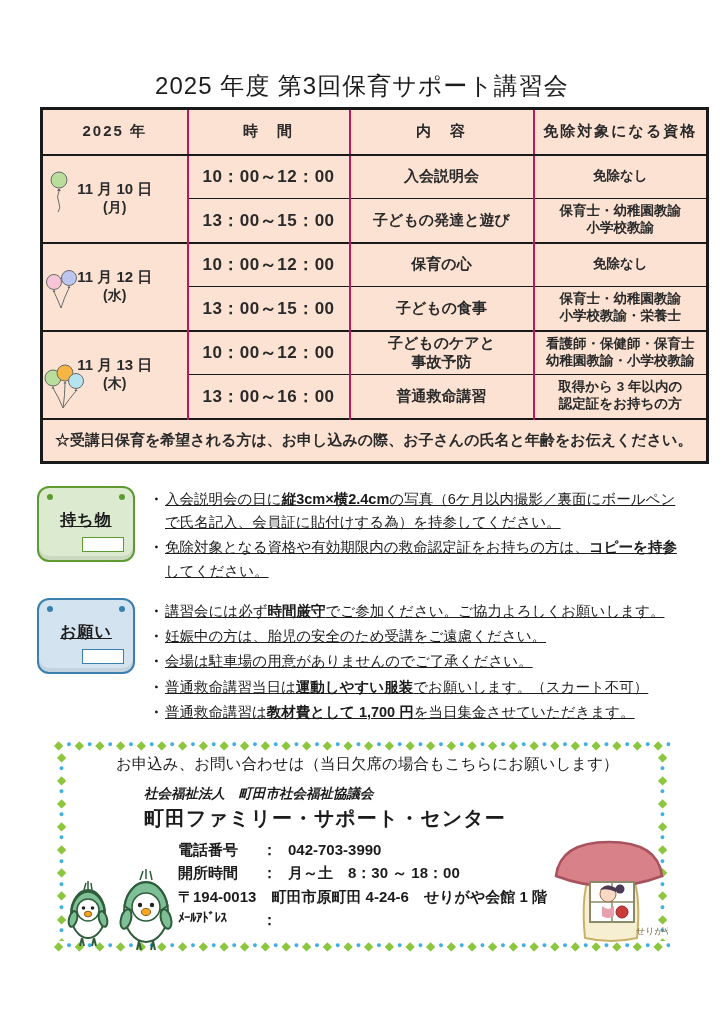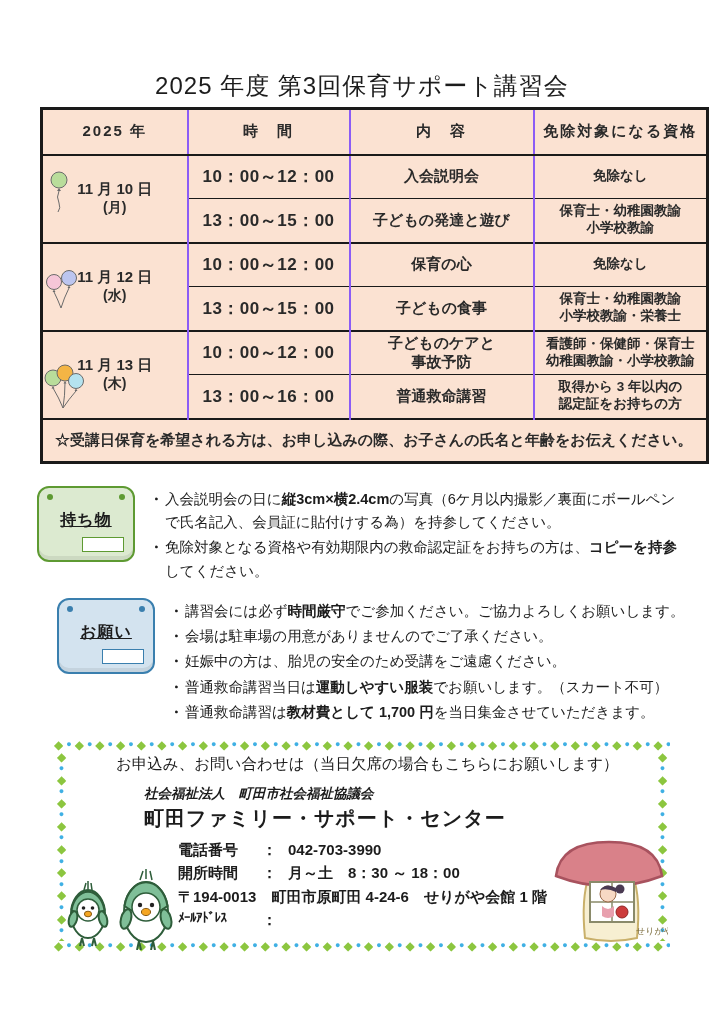--- a/index.html
+++ b/index.html
@@ -30,21 +30,21 @@
     text-align:center;font-size:24px;font-weight:400;letter-spacing:1px;
   }
   
   .sched{
     position:absolute;top:107px;left:40px;width:644px;
     border-collapse:collapse;table-layout:fixed;
     background:var(--peach);
     border:3px solid #1a1a1a;
   }
   .sched th,.sched td{
-    border-left:2px solid #8b5cf6;
+    border-left:2px solid #be185d;
     text-align:center;vertical-align:middle;
     font-weight:600;color:#2a2a2a;
   }
   .sched th:first-child,.sched td.datecell{border-left:none;}
   .sched th{height:46px;font-size:15px;border-bottom:2px solid #1a1a1a;font-weight:600;letter-spacing:2px;}
   .sched td{height:44px;font-size:15px;line-height:1.25;}
   .sched .thin td{border-top:1.5px solid #1a1a1a;}
   .sched .thick td{border-top:2.5px solid #1a1a1a;}
   .sched td.time{font-size:17px;letter-spacing:.5px;}
   .sched td.exempt{font-size:13.5px;}
@@ -61,34 +61,34 @@
   .sec-belongings{top:486px;}
   .sec-requests{top:598px;}
   .badge{
     position:relative;flex:0 0 98px;height:76px;
     border-radius:12px;border:2.5px solid var(--green-dk);
     background:var(--green-bg);
     display:flex;align-items:center;justify-content:center;
     box-shadow:inset 0 -4px 0 rgba(0,0,0,.07);
     text-decoration:underline;
   }
-  .badge.blue{border-color:var(--blue-dk);background:var(--blue-bg);margin-left:20px;}
+  .badge.blue{border-color:var(--blue-dk);background:var(--blue-bg);}
   .badge .lbl{font-size:16px;font-weight:700;letter-spacing:1px;margin-top:-8px;}
   .badge .dot{position:absolute;top:6px;width:6px;height:6px;border-radius:50%;background:var(--green-dk);}
   .badge.blue .dot{background:var(--blue-dk);}
   .badge .dot.l{left:8px;}.badge .dot.r{right:8px;}
   .badge .slot{
     position:absolute;right:9px;bottom:8px;width:42px;height:15px;
     background:#fff;border:1.5px solid var(--green-dk);
   }
   .badge.blue .slot{border-color:var(--blue-dk);}
   .bullets{flex:1;padding-top:2px;}
   .bullets .item{
     position:relative;padding-left:16px;
-    font-size:14.5px;line-height:1.6;font-weight:500;margin-bottom:2px;
+    font-size:14.5px;line-height:1.6;font-weight:500;margin-bottom:2px;text-decoration:underline;
   }
   .bullets .item::before{
     content:"・";position:absolute;left:0;top:0;font-weight:700;
   }
   .bullets .b{font-weight:800;}
   
   .contact{
     position:absolute;left:54px;top:738px;width:616px;height:216px;
   }
   .deco-h{
@@ -223,22 +223,22 @@
 
   <div class="section sec-requests">
     <div class="badge blue">
       <span class="dot l"></span>
       <span class="dot r"></span>
       <span class="lbl">お願い</span>
       <span class="slot"></span>
     </div>
     <div class="bullets">
       <div class="item"><span>講習会には必ず</span><span class="b">時間厳守</span><span>でご参加ください。ご協力よろしくお願いします。</span></div>
+      <div class="item"><span>妊娠中の方は、胎児の安全のため受講をご遠慮ください。</span><span class="b"></span><span></span></div>
       <div class="item"><span>会場は駐車場の用意がありませんのでご了承ください。</span><span class="b"></span><span></span></div>
-      <div class="item"><span>妊娠中の方は、胎児の安全のため受講をご遠慮ください。</span><span class="b"></span><span></span></div>
       <div class="item"><span>普通救命講習当日は</span><span class="b">運動しやすい服装</span><span>でお願いします。（スカート不可）</span></div>
       <div class="item"><span>普通救命講習は</span><span class="b">教材費として 1,700 円</span><span>を当日集金させていただきます。</span></div>
     </div>
   </div>
 
   <div class="contact">
     <div class="deco-h top"><span class="dg">◆</span><span class="db">●</span><span class="dg">◆</span><span class="db">●</span><span class="dg">◆</span><span class="db">●</span><span class="dg">◆</span><span class="db">●</span><span class="dg">◆</span><span class="db">●</span><span class="dg">◆</span><span class="db">●</span><span class="dg">◆</span><span class="db">●</span><span class="dg">◆</span><span class="db">●</span><span class="dg">◆</span><span class="db">●</span><span class="dg">◆</span><span class="db">●</span><span class="dg">◆</span><span class="db">●</span><span class="dg">◆</span><span class="db">●</span><span class="dg">◆</span><span class="db">●</span><span class="dg">◆</span><span class="db">●</span><span class="dg">◆</span><span class="db">●</span><span class="dg">◆</span><span class="db">●</span><span class="dg">◆</span><span class="db">●</span><span class="dg">◆</span><span class="db">●</span><span class="dg">◆</span><span class="db">●</span><span class="dg">◆</span><span class="db">●</span><span class="dg">◆</span><span class="db">●</span><span class="dg">◆</span><span class="db">●</span><span class="dg">◆</span><span class="db">●</span><span class="dg">◆</span><span class="db">●</span><span class="dg">◆</span><span class="db">●</span><span class="dg">◆</span><span class="db">●</span><span class="dg">◆</span><span class="db">●</span><span class="dg">◆</span><span class="db">●</span><span class="dg">◆</span><span class="db">●</span><span class="dg">◆</span><span class="db">●</span></div>
     <div class="deco-h bot"><span class="dg">◆</span><span class="db">●</span><span class="dg">◆</span><span class="db">●</span><span class="dg">◆</span><span class="db">●</span><span class="dg">◆</span><span class="db">●</span><span class="dg">◆</span><span class="db">●</span><span class="dg">◆</span><span class="db">●</span><span class="dg">◆</span><span class="db">●</span><span class="dg">◆</span><span class="db">●</span><span class="dg">◆</span><span class="db">●</span><span class="dg">◆</span><span class="db">●</span><span class="dg">◆</span><span class="db">●</span><span class="dg">◆</span><span class="db">●</span><span class="dg">◆</span><span class="db">●</span><span class="dg">◆</span><span class="db">●</span><span class="dg">◆</span><span class="db">●</span><span class="dg">◆</span><span class="db">●</span><span class="dg">◆</span><span class="db">●</span><span class="dg">◆</span><span class="db">●</span><span class="dg">◆</span><span class="db">●</span><span class="dg">◆</span><span class="db">●</span><span class="dg">◆</span><span class="db">●</span><span class="dg">◆</span><span class="db">●</span><span class="dg">◆</span><span class="db">●</span><span class="dg">◆</span><span class="db">●</span><span class="dg">◆</span><span class="db">●</span><span class="dg">◆</span><span class="db">●</span><span class="dg">◆</span><span class="db">●</span><span class="dg">◆</span><span class="db">●</span><span class="dg">◆</span><span class="db">●</span><span class="dg">◆</span><span class="db">●</span></div>
     <div class="deco-v left">
         <span class="dg">◆</span>

